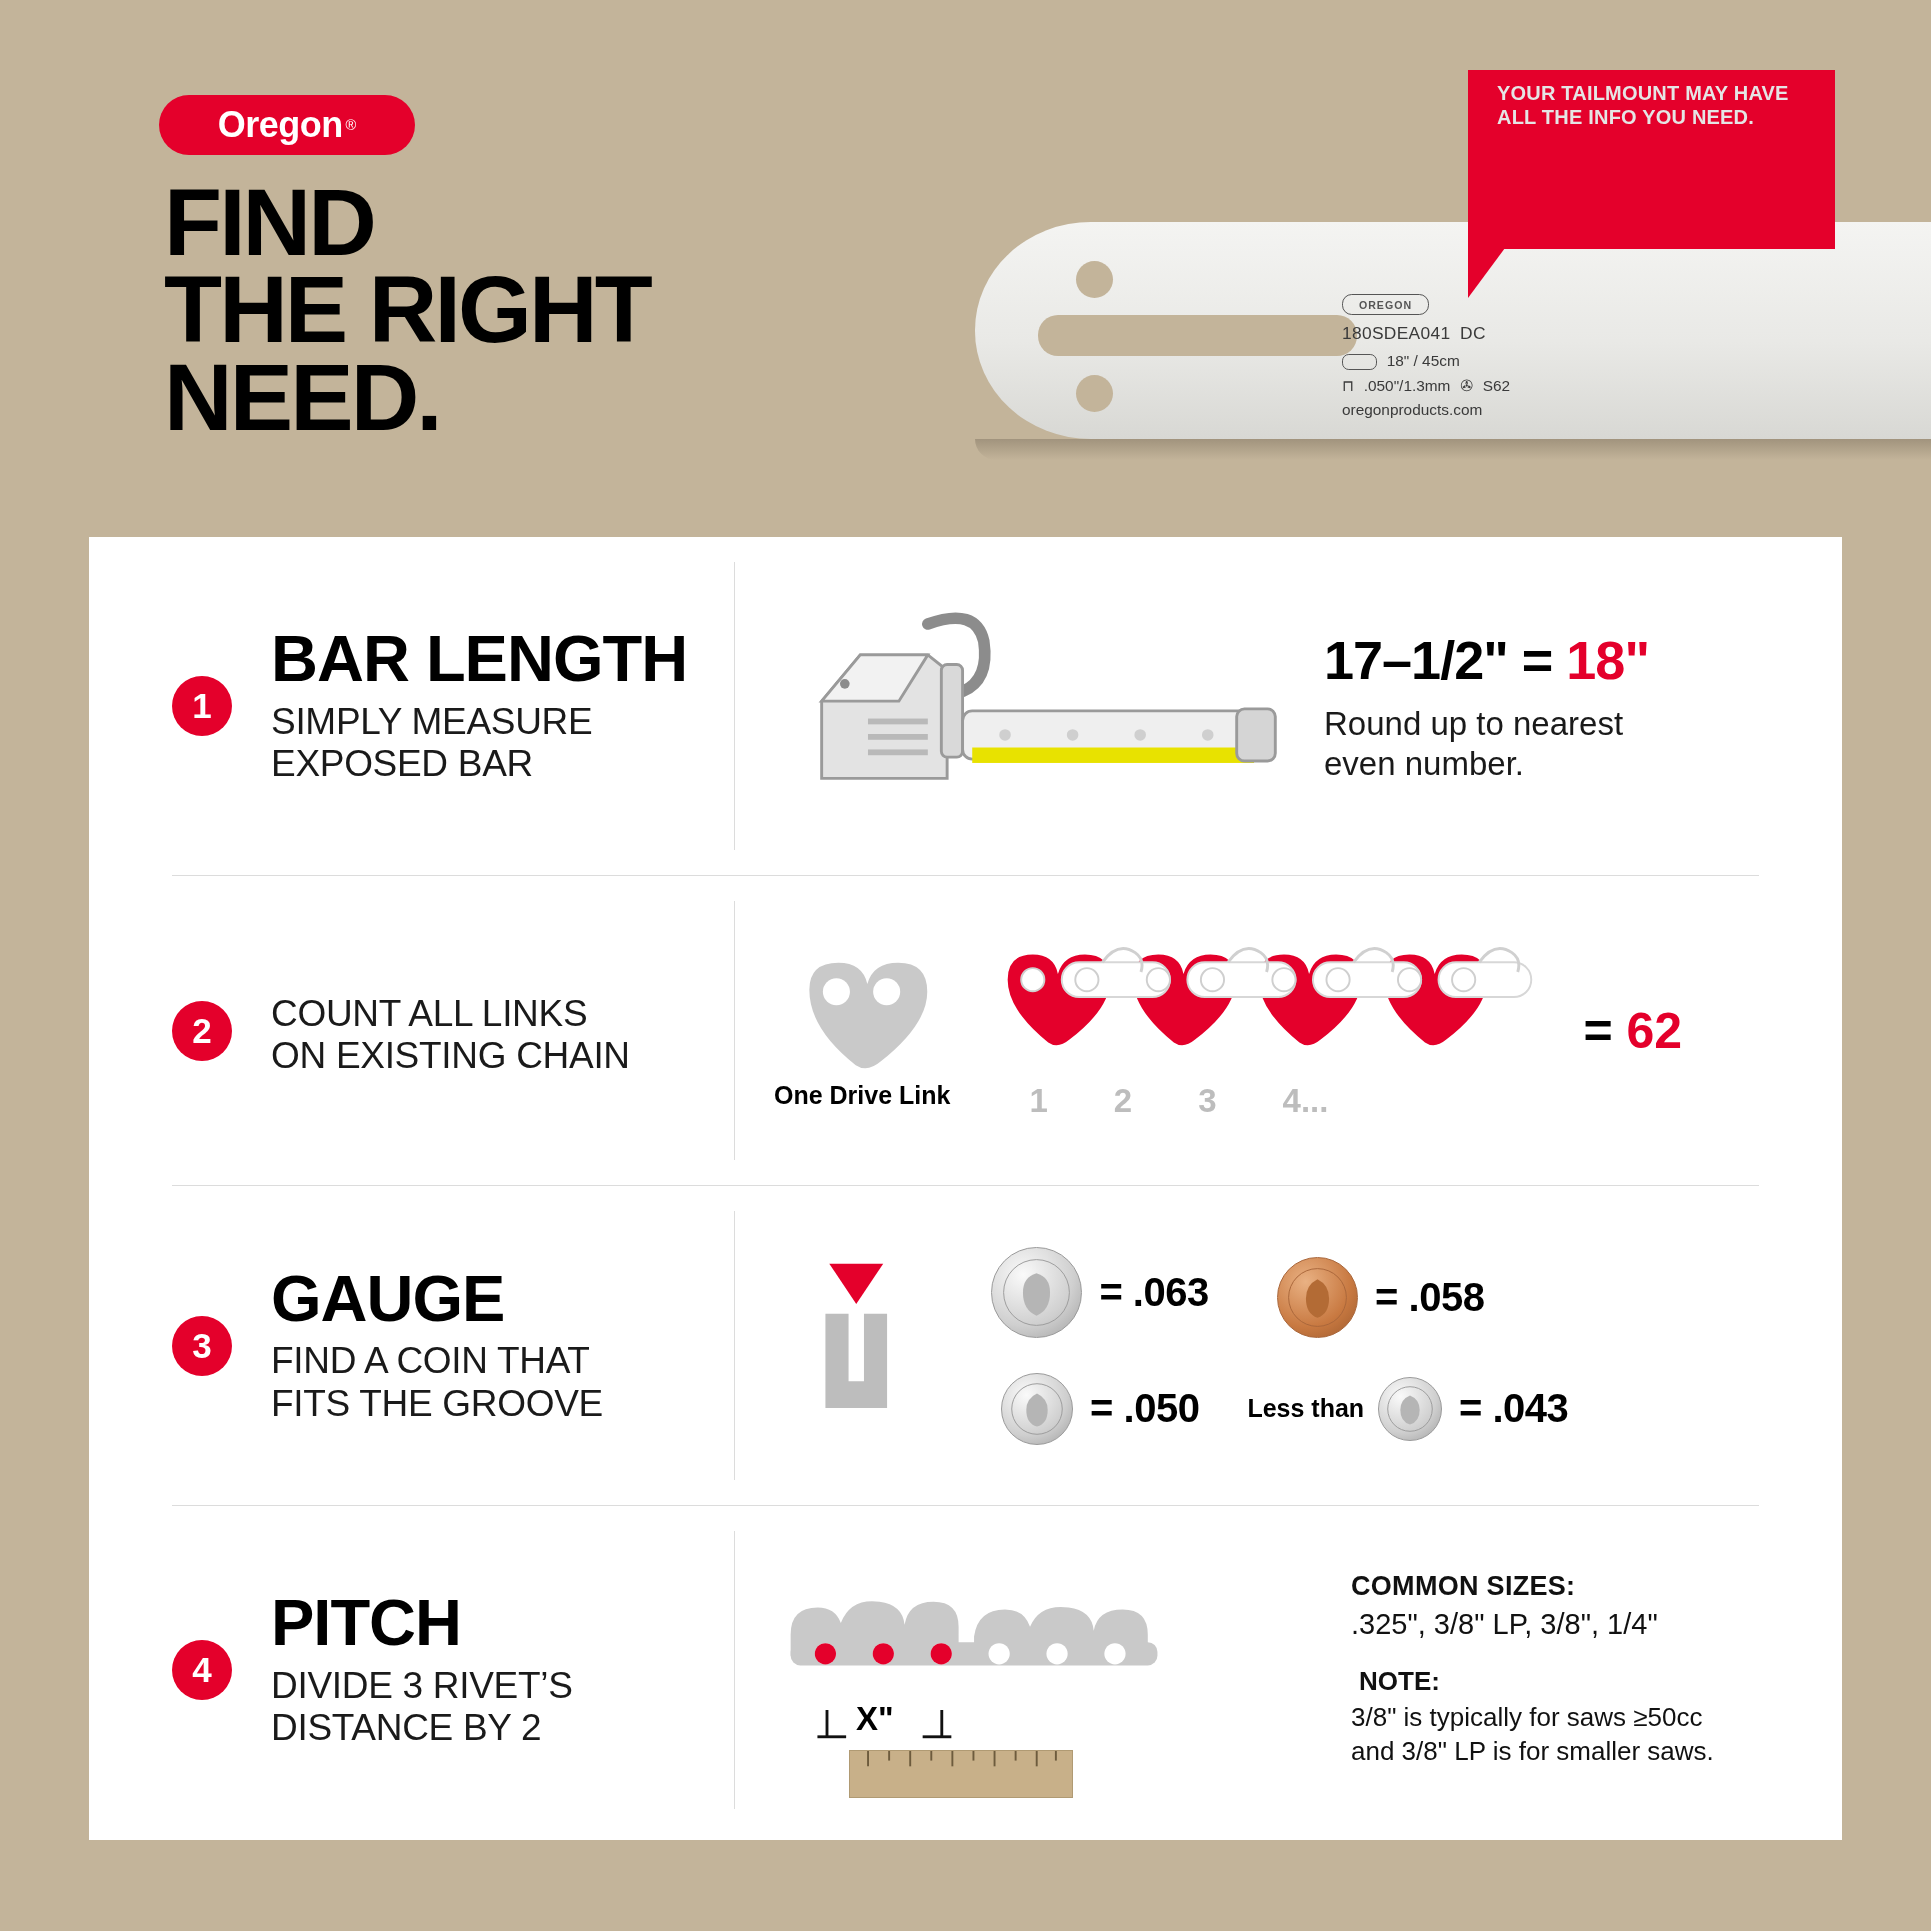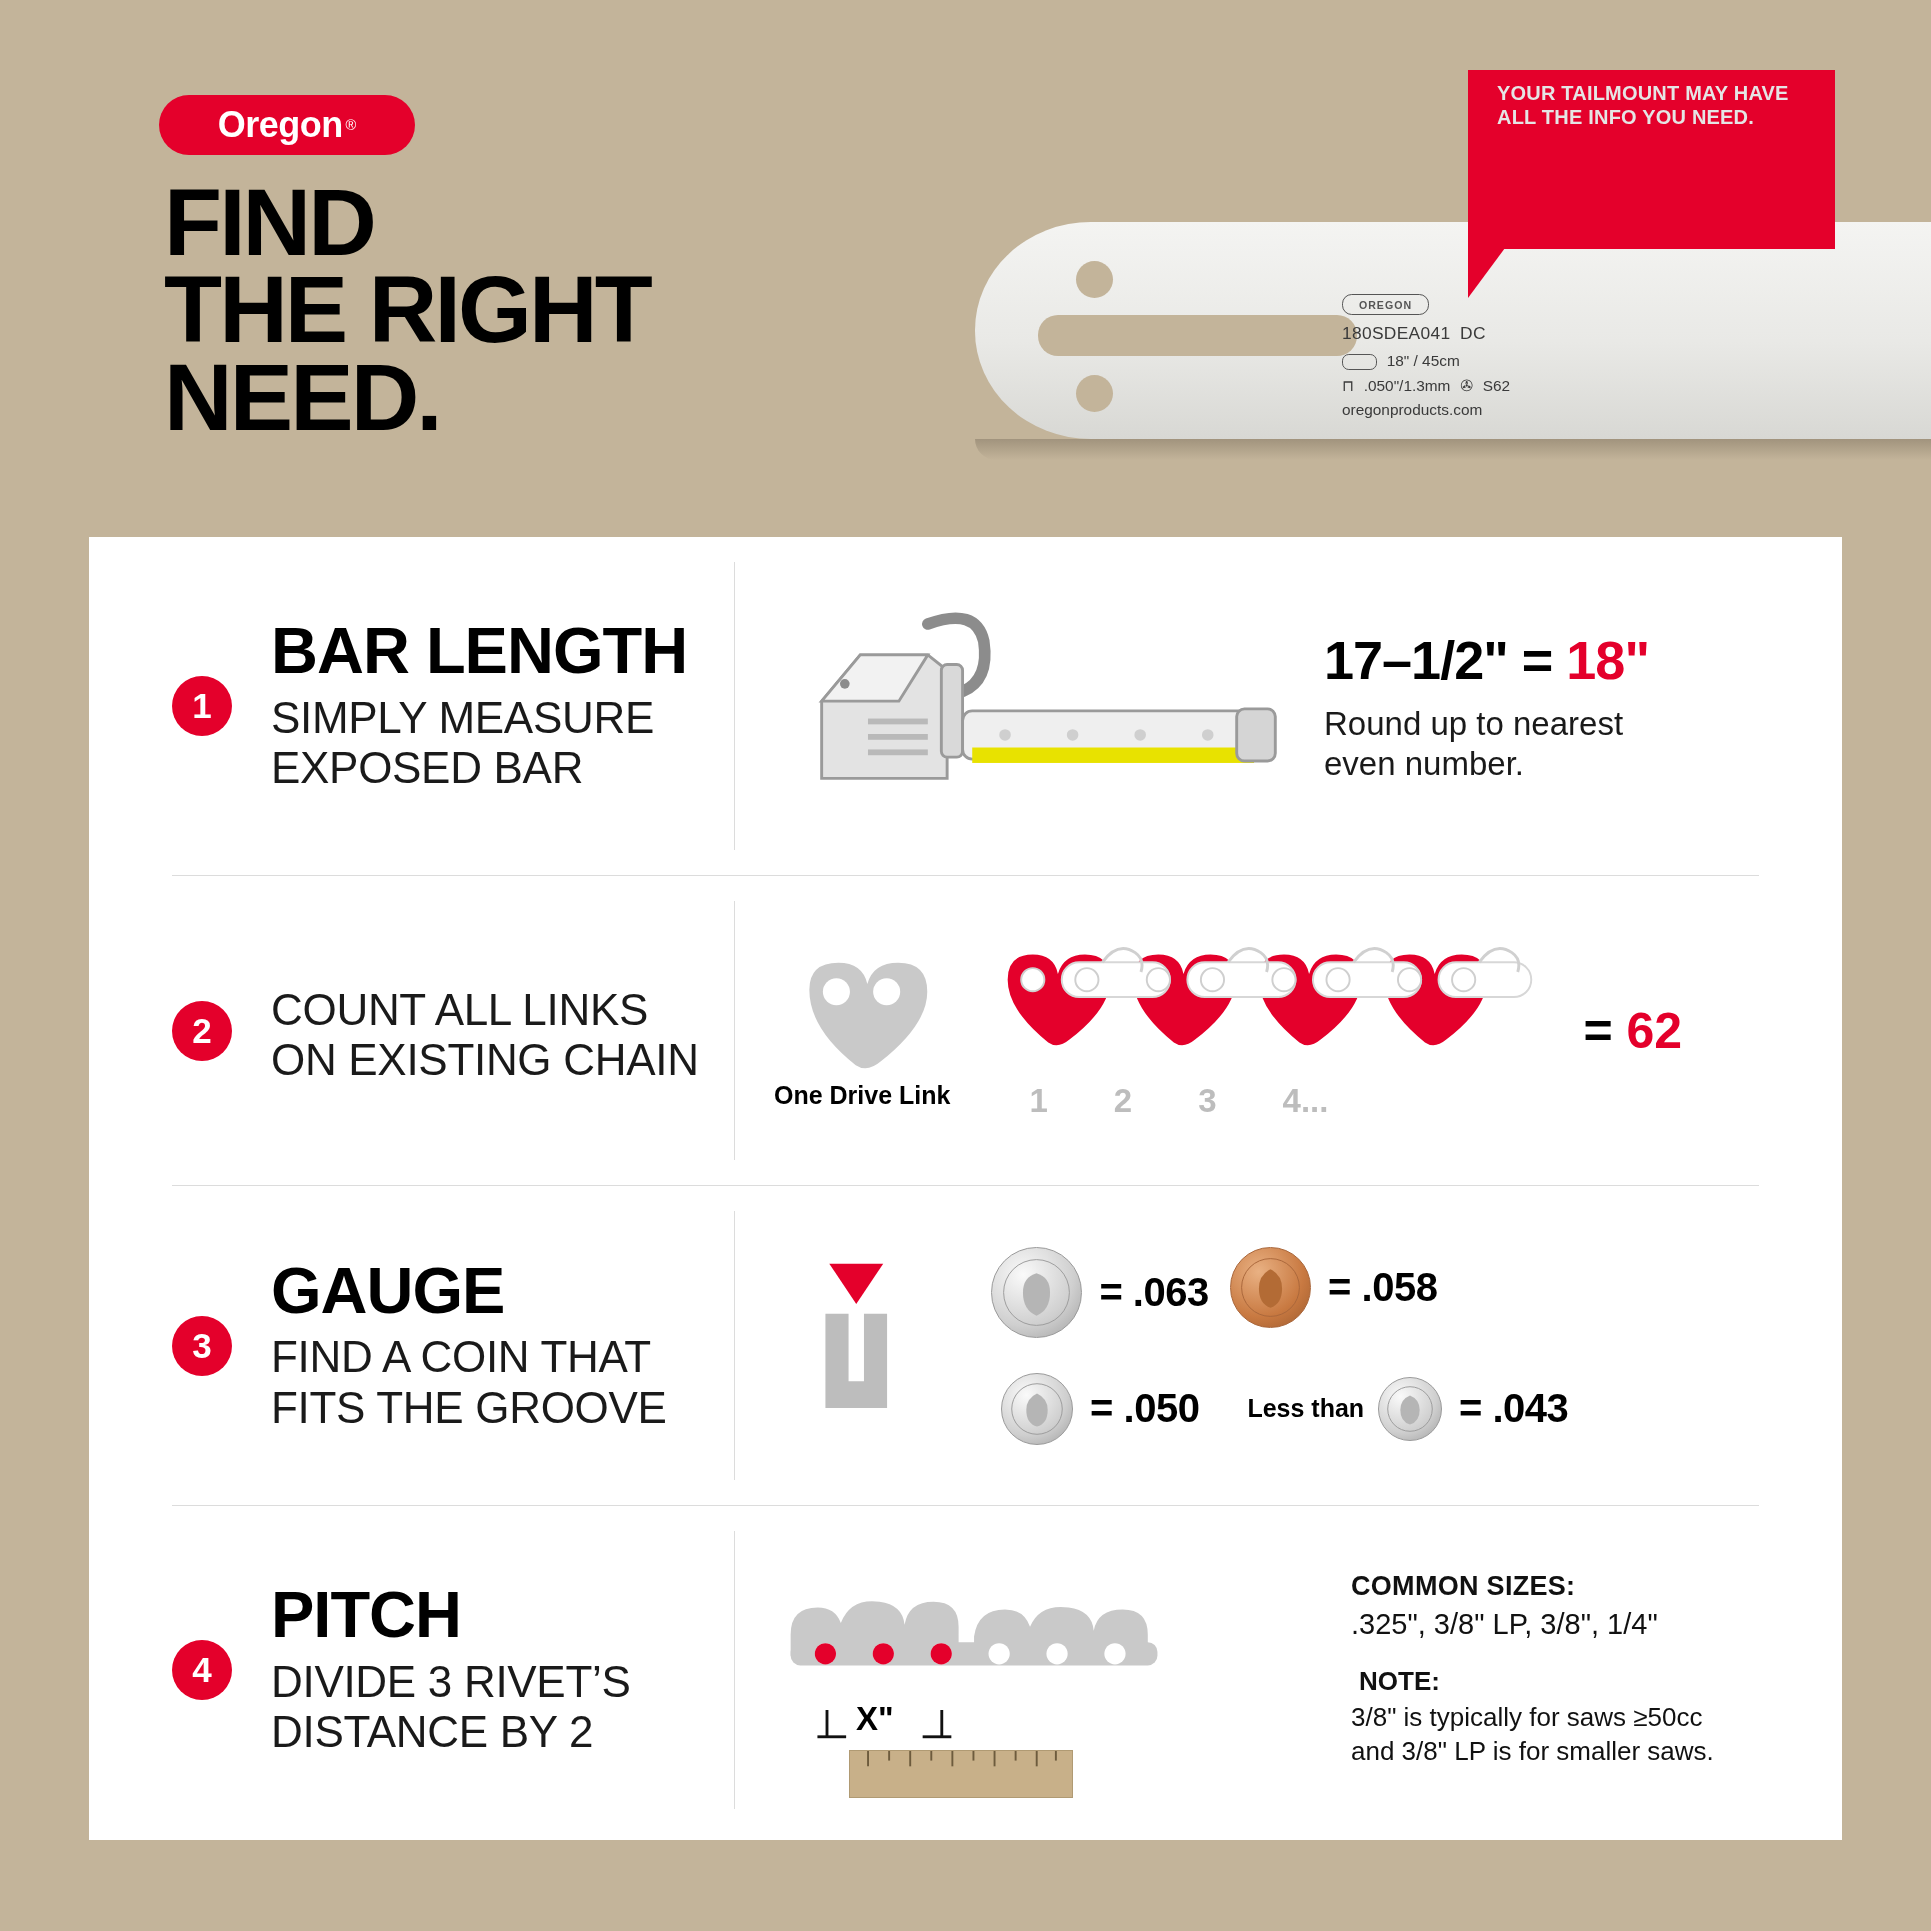--- a/index.html
+++ b/index.html
@@ -89,21 +89,21 @@
   .row{position:relative;display:flex;align-items:center;}
   .divider{height:1px;background:#dcdcdc;margin:0 83px;}
 
   .num{
     width:60px;height:60px;border-radius:50%;background:#e4002b;color:#fff;
     font-weight:bold;font-size:35px;display:flex;align-items:center;justify-content:center;
     flex:none;
   }
   .label-block{margin-left:39px;width:463px;}
   .label-title{font-size:65px;font-weight:bold;color:#000;letter-spacing:-1px;line-height:1;}
-  .label-sub{font-size:44px;color:#1a1a1a;line-height:1.15;margin-top:9.7px;letter-spacing:-0.3px;}
+  .label-sub{font-size:37px;color:#1a1a1a;line-height:1.15;margin-top:9.7px;letter-spacing:-0.3px;}
   .vline{width:1px;background:#dcdcdc;align-self:stretch;margin:25px 0;}
 
   .art{position:relative;flex:1;height:100%;}
 
   
   .eq-line{font-size:54px;font-weight:bold;color:#000;letter-spacing:-1px;}
   .eq-red{color:#e4002b;}
   .eq-note{font-size:33px;color:#1a1a1a;line-height:1.2;margin-top:13.5px;}
   .cnt{font-size:33px;font-weight:bold;color:#bdbdbd;}
   .eq62{font-size:50px;font-weight:bold;color:#000;}
@@ -304,21 +304,21 @@
       </div>
       <div class="vline"></div>
 
       <div class="art" style="display:flex;align-items:center;">
         <svg width="164" height="183" viewBox="0 0 170 190" style="margin-left:46px;">
           <polygon points="50,10 106,10 78,52" fill="#e4002b"></polygon>
           <path d="M46 62 L70 62 L70 132 L86 132 L86 62 L110 62 L110 160 L46 160 Z" fill="#bdbdbd"></path>
         </svg>
 
         <div style="margin-left:46px;">
-          <div style="display:flex;align-items:flex-start;gap:21px;">
+          <div style="display:flex;align-items:flex-end;gap:68px;">
             <div style="display:flex;align-items:center;">
               <div class="coin coin-silver" style="width:89px;height:89px;">
                 <svg width="89" height="89" viewBox="0 0 92 92">
                     <circle cx="46" cy="46" r="34" fill="none" stroke="#9b9b9b" stroke-width="1"></circle>
                     <path d="M46 26 q14 4 14 20 q0 18 -14 24 q-14 -6 -14 -24 q0 -16 14 -20 Z" fill="#b5b5b5"></path>
                   </svg>
               </div>
               <span class="coin-val">= .063</span>
             </div>
             <div style="display:flex;align-items:center;">

